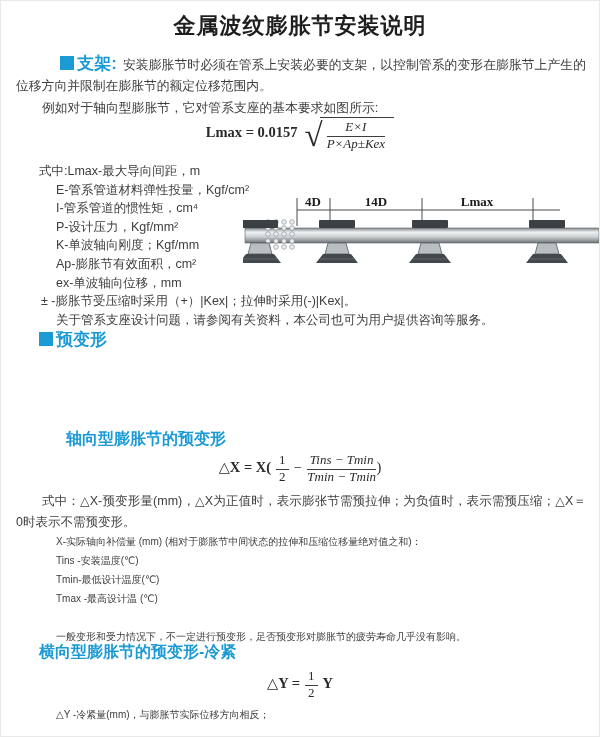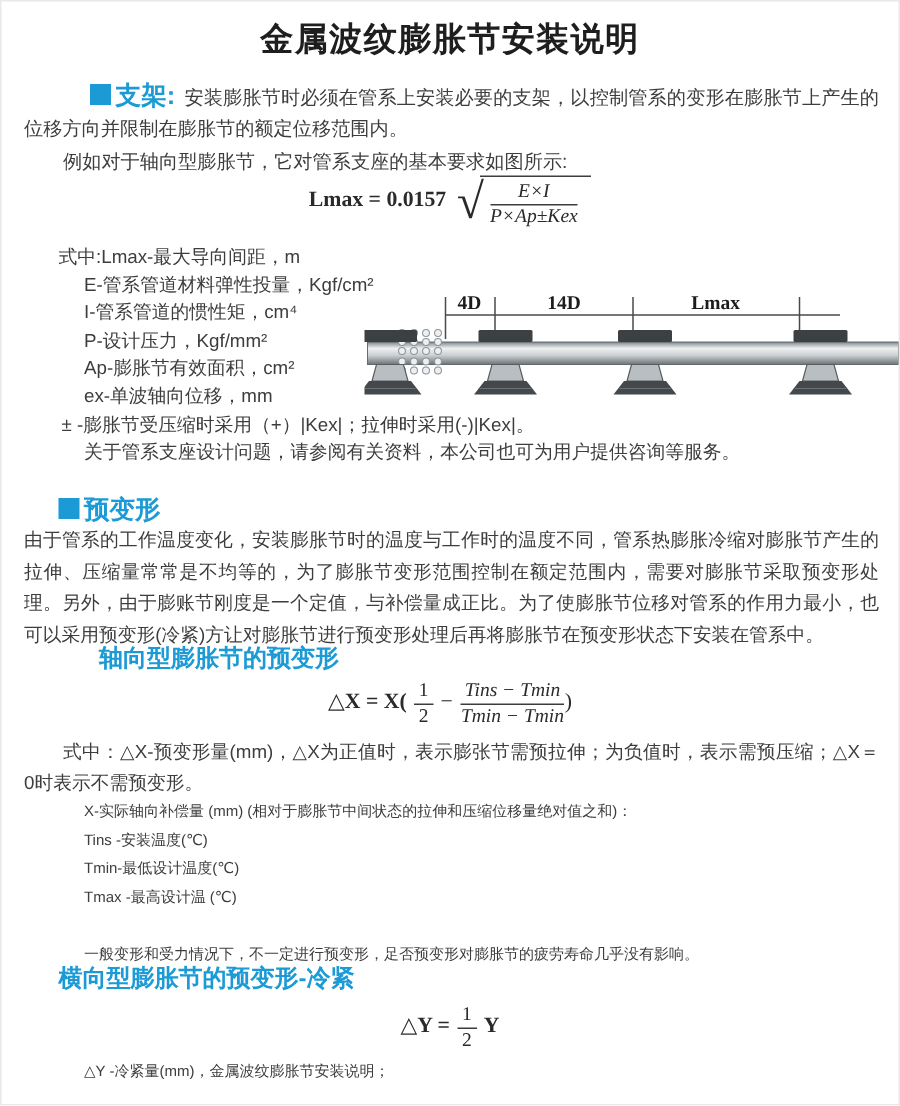--- a/index.html
+++ b/index.html
@@ -111,20 +111,21 @@
             <span class="fd">P×Ap±Kex</span>
           </span></span>
       </span>
   </div>
 
   <ul class="defs">
     <li class="def">式中:Lmax-最大导向间距，m</li>
     <li class="def ind">E-管系管道材料弹性投量，Kgf/cm²</li>
     <li class="def ind">I-管系管道的惯性矩，cm⁴</li>
     <li class="def ind">P-设计压力，Kgf/mm²</li>
+    <li class="def ind">K-单波轴向刚度；Kgf/mm</li>
     <li class="def ind">Ap-膨胀节有效面积，cm²</li>
     <li class="def ind">ex-单波轴向位移，mm</li>
     <li class="def pm">± -膨胀节受压缩时采用（+）|Kex|；拉伸时采用(-)|Kex|。</li>
     <li class="def ind">关于管系支座设计问题，请参阅有关资料，本公司也可为用户提供咨询等服务。</li>
   </ul>
 
   <svg class="diagram" width="358" height="96" viewBox="0 0 358 96">
     <defs>
       <linearGradient id="pipeGrad" x1="0" y1="0" x2="0" y2="1">
         <stop offset="0" stop-color="#80868a"></stop>
@@ -177,21 +178,20 @@
     </g>
 
     <use href="#saddle" transform="translate(17,0)"></use>
     <use href="#saddle" transform="translate(94,0)"></use>
     <use href="#saddle" transform="translate(187,0)"></use>
     <use href="#saddle" transform="translate(304,0)"></use>
   </svg>
 
   <h2 class="h-preform"><span class="blue-sq"></span><span>预变形</span></h2>
 
-  <p class="para p-preform">由于管系的工作温度变化，安装膨胀节时的温度与工作时的温度不同，管系热膨胀冷缩对膨胀节产生的拉伸、压缩量常常是不均等的，为了膨胀节变形范围控制在额定范围内，需要对膨胀节采取预变形处理。另外，由于膨账节刚度是一个定值，与补偿量成正比。为了使膨胀节位移对管系的作用力最小，也可以采用预变形(冷紧)方让对膨胀节进行预变形处理后再将膨胀节在预变形状态下安装在管系中。</p>
 
   <h3 class="h-sub h-axial">轴向型膨胀节的预变形</h3>
 
   <div class="formula f2">
     <span class="flhs">△X = X(</span><span class="fgap"></span><span class="frac">
         <span class="fn">1</span>
         <span class="fd">2</span>
       </span><span class="fgap"></span><span>−</span><span class="fgap"></span><span class="frac it">
         <span class="fn">Tins − Tmin</span>
         <span class="fd">Tmin − Tmin</span>
@@ -208,15 +208,15 @@
 
   <h3 class="h-sub h-lateral">横向型膨胀节的预变形-冷紧</h3>
 
   <div class="formula f3">
     <span class="flhs">△Y =</span><span class="fgap"></span><span class="frac">
         <span class="fn">1</span>
         <span class="fd">2</span>
       </span><span class="fgap"></span><span class="frhs">Y</span>
   </div>
 
-  <p class="line l-ydef">△Y -冷紧量(mm)，金属波纹膨胀节安装说明；</p>
+  <p class="line l-ydef">△Y -冷紧量(mm)，与膨胀节实际位移方向相反；</p>
 
 </div>
 
 </body></html>

